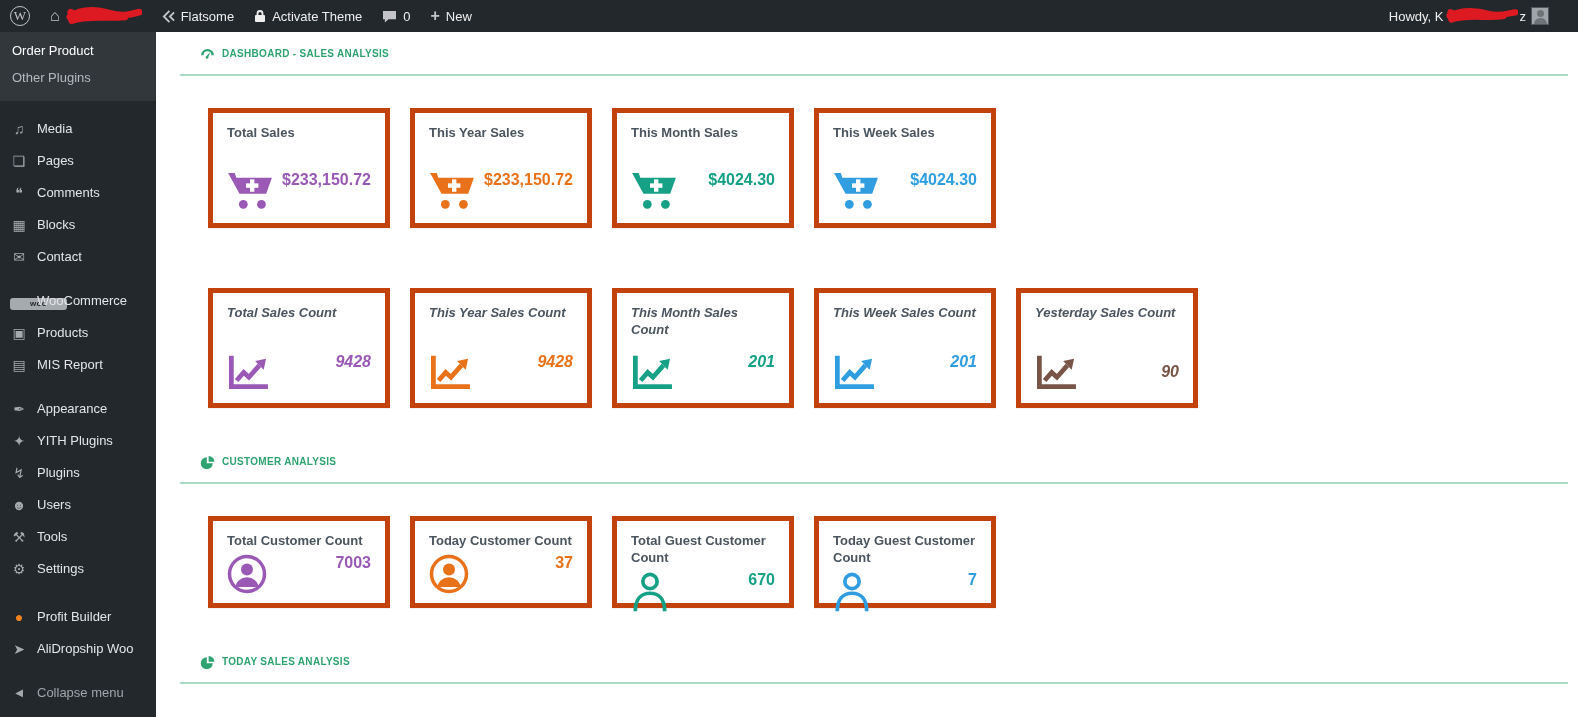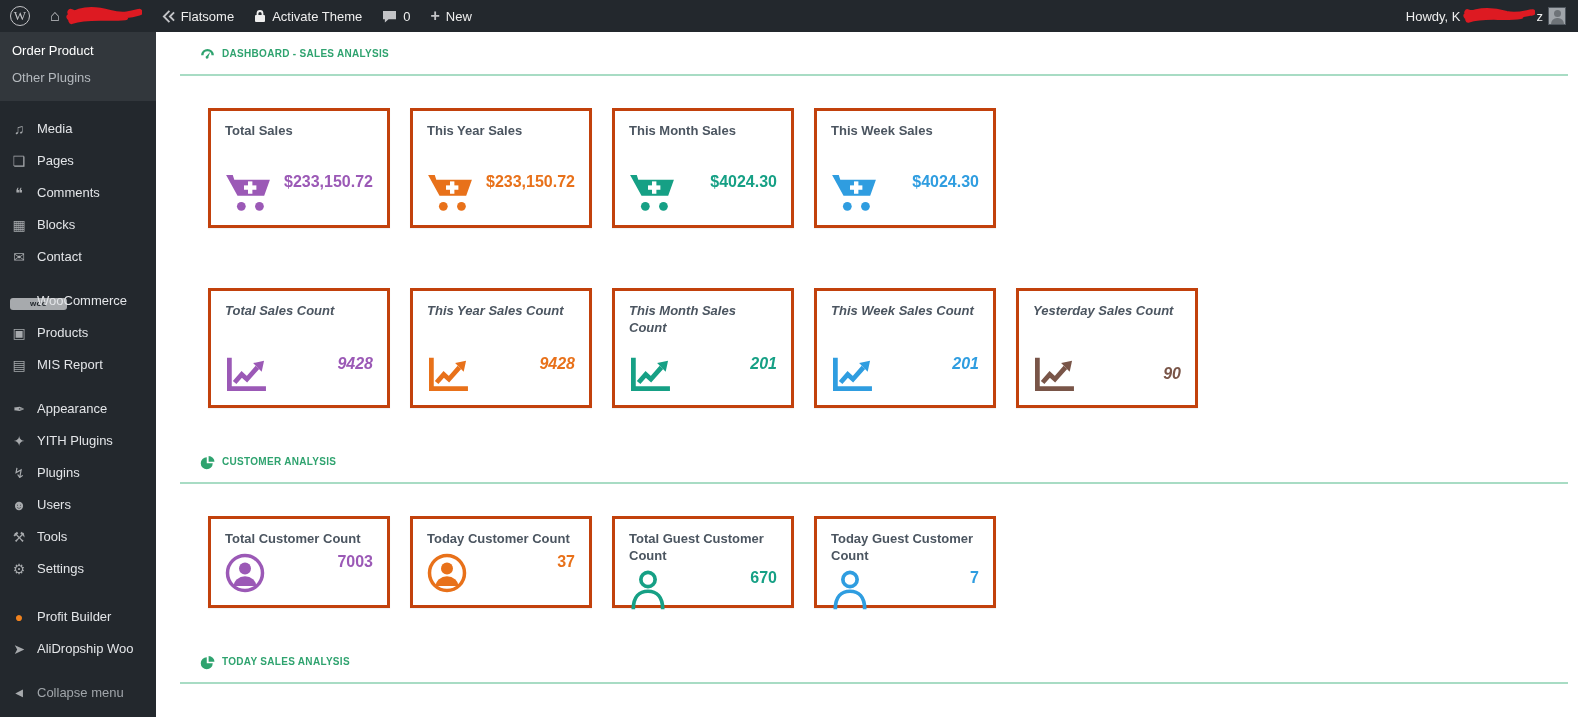--- a/index.html
+++ b/index.html
@@ -20,21 +20,21 @@
   .ab-left { display:flex; align-items:center; height:32px; }
   .ab-item { display:flex; align-items:center; gap:6px; padding:0 10px; height:32px; cursor:pointer; }
   .wp-logo {
     width:20px; height:20px; border:1.7px solid #c3c4c7; border-radius:50%;
     display:flex; align-items:center; justify-content:center;
     font-family:"Liberation Serif", serif; font-size:13px; color:#c3c4c7;
   }
   .home-glyph { font-size:16px; color:#c3c4c7; line-height:1; }
   .plus-glyph { font-size:16px; font-weight:bold; color:#c3c4c7; line-height:1; }
   .scribble-wrap { position:relative; display:inline-block; }
-  .ab-right { display:flex; align-items:center; gap:5px; padding-right:12px; }
+  .ab-right { display:flex; align-items:center; gap:5px; padding-right:29px; }
   .avatar {
     width:18px; height:18px; background:#a0a5aa; position:relative; overflow:hidden;
     border:1px solid #50575e;
   }
   .avatar-head { position:absolute; top:2px; left:5px; width:7px; height:7px; border-radius:50%; background:#6e7378; }
   .avatar-body { position:absolute; bottom:-2px; left:2px; width:13px; height:8px; border-radius:6px 6px 0 0; background:#6e7378; }
 
   
   .sidebar {
     position:fixed; top:32px; left:0; bottom:0; width:156px;
@@ -65,21 +65,21 @@
     margin:0; font-size:10px; font-weight:bold; letter-spacing:.3px;
     color:#2fa36f; display:flex; align-items:center; gap:7px; line-height:16px;
   }
   .sec-icon { display:inline-flex; color:#2fa36f; }
   .sec-rule { border:0; border-top:2px solid #a8dcc4; margin:12px 0 0 -20px; }
 
   .card-row { display:flex; gap:20px; padding-left:8px; margin-top:32px; }
   .card-row.mt-lg { margin-top:60px;font-style:italic; }
   .card {
     width:182px; height:120px; background:#fff;
-    border:3px solid #c2410c; box-shadow:0 1px 1px rgba(0,0,0,.05);
+    border:5px solid #c2410c; box-shadow:0 1px 1px rgba(0,0,0,.05);
     padding:12px 14px; display:flex; flex-direction:column; justify-content:space-between;
   }
   .section-1 .card { height:92px; }
   .card-label { font-size:13px; font-weight:bold; color:#4b5560; line-height:1.3; }
   .card-body { display:flex; justify-content:space-between; margin-top:4px; }
   .card-icon { display:inline-flex; line-height:0; }
   .card-value { font-size:16px; font-weight:bold; white-space:nowrap; }
 </style>
 </head>
 <body>

